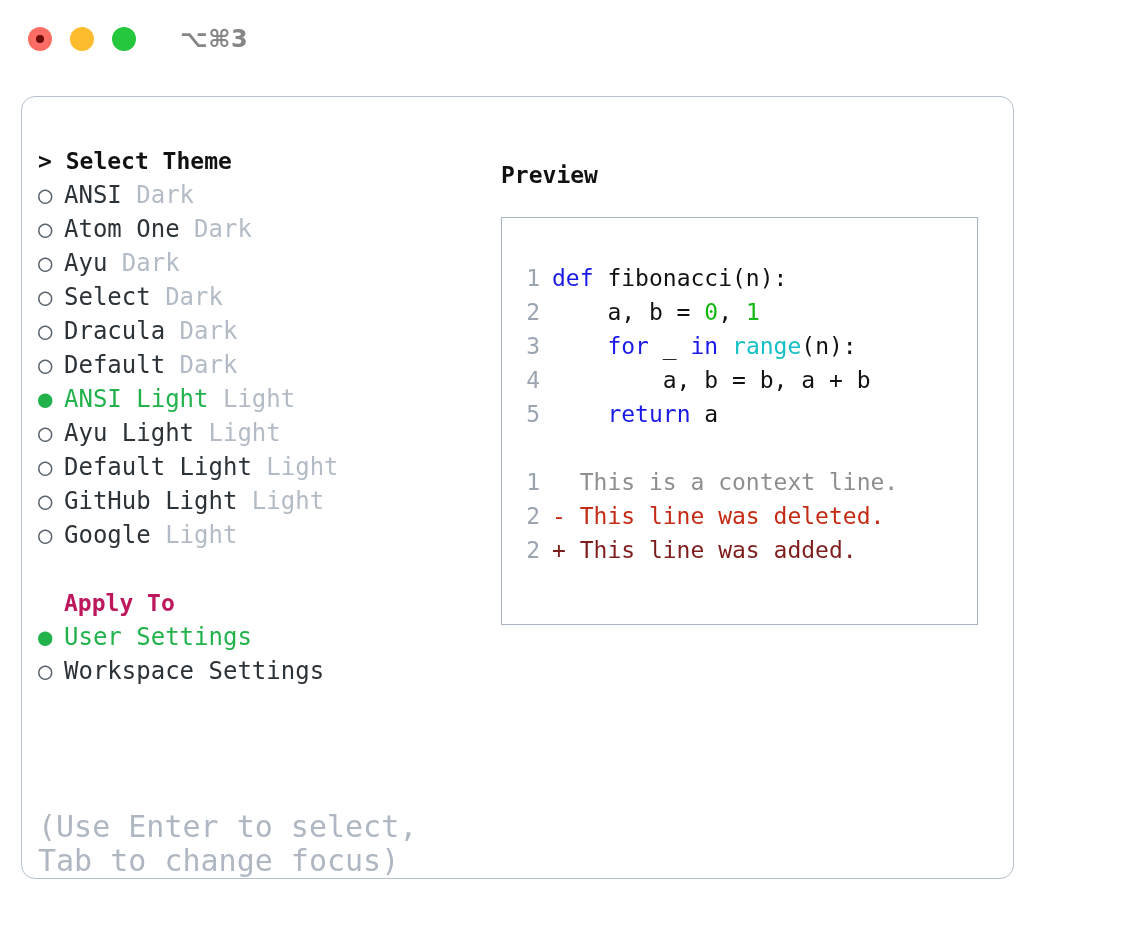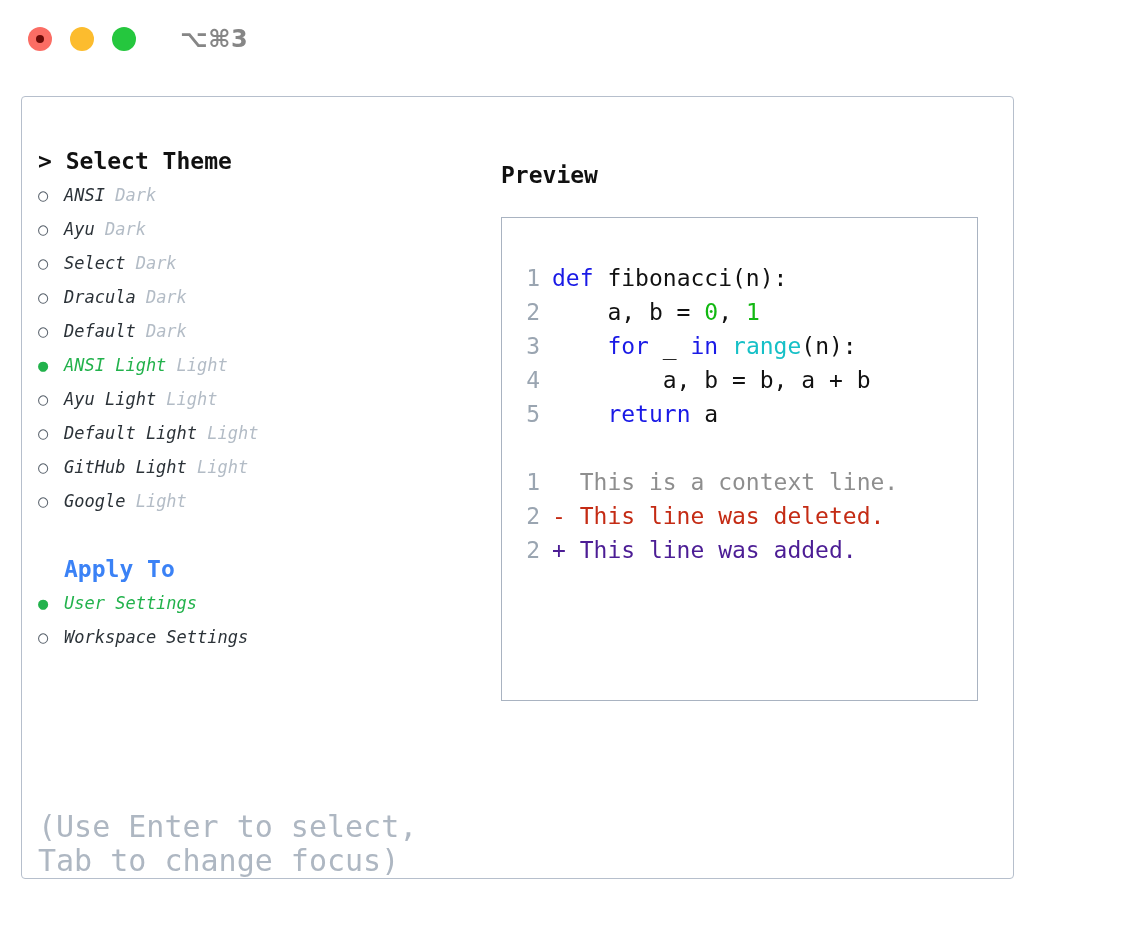--- a/index.html
+++ b/index.html
@@ -69,21 +69,21 @@
   }
 
   
   .panel {
     position: absolute;
     left: 21px;
     top: 96px;
     width: 993px;
     height: 783px;
     border: 1.5px solid #b6bfcc;
-    border-radius: 4px;
+    border-radius: 14px;
     box-sizing: border-box;
   }
 
   .cols {
     position: absolute;
     left: 0; top: 0;
     width: 100%; height: 100%;
   }
 
   
@@ -97,31 +97,30 @@
     font-size: 23px;
     font-weight: 700;
     color: #111111;
     height: 34px;
     line-height: 34px;
     white-space: pre;
     letter-spacing: 0px;
   }
   .section-header.dim {
     font-weight: 700;
-    color: #3b82f6;
+    color: #be185d;
   }
 
   .opt-row {
     height: 34px;
     line-height: 34px;
-    font-size: 17px;
+    font-size: 24px;
     white-space: pre;
     display: block;
     color: #333c44;
-    font-style: italic;
   }
   .marker {
     display: inline-block;
     width: 26px;
     color: #5a636d;
   }
   .opt-row.selected .marker { color: #22b24c; }
   .opt-row.selected .opt-label { color: #22b24c; }
   .opt-label { color: #2b3238; }
   .opt-tag {
@@ -153,21 +152,21 @@
     font-weight: 700;
     color: #111111;
     height: 34px;
     line-height: 34px;
   }
   .preview-box {
     position: absolute;
     left: 0px;
     top: 59px;
     width: 477px;
-    height: 484px;
+    height: 408px;
     border: 1.5px solid #a9b3c1;
     box-sizing: border-box;
   }
   .code {
     position: absolute;
     left: 10px;
     top: 43px;
     width: 460px;
   }
   .cline {
@@ -184,21 +183,21 @@
     margin-right: 12px;
   }
   .tok-kw   { color: #1a1ae6; }
   .tok-fn   { color: #16c0c7; }
   .tok-num  { color: #12b812; }
   .tok-txt  { color: #111111; }
 
   .diff-block { margin-top: 34px; }
   .tok-ctx  { color: #8e8e8e; }
   .tok-del  { color: #c42b14; }
-  .tok-add  { color: #4c1d95; }
+  .tok-add  { color: #7f1d1d; }
 </style>
 </head>
 <body>
 
 <div class="window">
 
   <div class="titlebar">
     <div class="lights">
       <span class="light close"></span>
       <span class="light min"></span>
@@ -207,20 +206,21 @@
     <div class="shortcut">⌥⌘3</div>
   </div>
 
   <div class="panel">
     <div class="cols">
 
       <div class="left">
         <div class="section-header">&gt; Select Theme</div>
         <div id="theme-list">
             <div class="opt-row"><span class="marker">○</span><span class="opt-label">ANSI </span><span class="opt-tag">Dark</span></div>
+            <div class="opt-row"><span class="marker">○</span><span class="opt-label">Atom One </span><span class="opt-tag">Dark</span></div>
             <div class="opt-row"><span class="marker">○</span><span class="opt-label">Ayu </span><span class="opt-tag">Dark</span></div>
             <div class="opt-row"><span class="marker">○</span><span class="opt-label">Select </span><span class="opt-tag">Dark</span></div>
             <div class="opt-row"><span class="marker">○</span><span class="opt-label">Dracula </span><span class="opt-tag">Dark</span></div>
             <div class="opt-row"><span class="marker">○</span><span class="opt-label">Default </span><span class="opt-tag">Dark</span></div>
             <div class="opt-row selected"><span class="marker">●</span><span class="opt-label">ANSI Light </span><span class="opt-tag">Light</span></div>
             <div class="opt-row"><span class="marker">○</span><span class="opt-label">Ayu Light </span><span class="opt-tag">Light</span></div>
             <div class="opt-row"><span class="marker">○</span><span class="opt-label">Default Light </span><span class="opt-tag">Light</span></div>
             <div class="opt-row"><span class="marker">○</span><span class="opt-label">GitHub Light </span><span class="opt-tag">Light</span></div>
             <div class="opt-row"><span class="marker">○</span><span class="opt-label">Google </span><span class="opt-tag">Light</span></div>
           </div>

